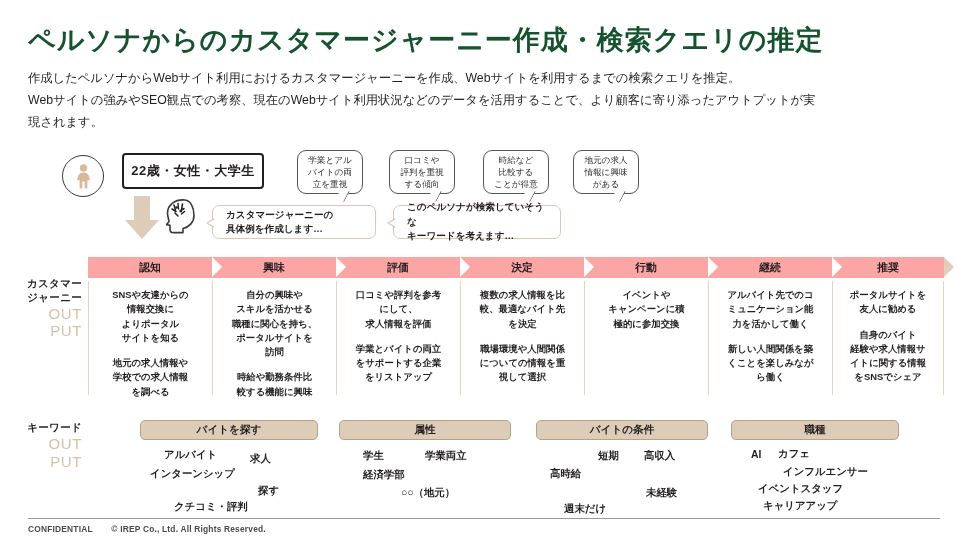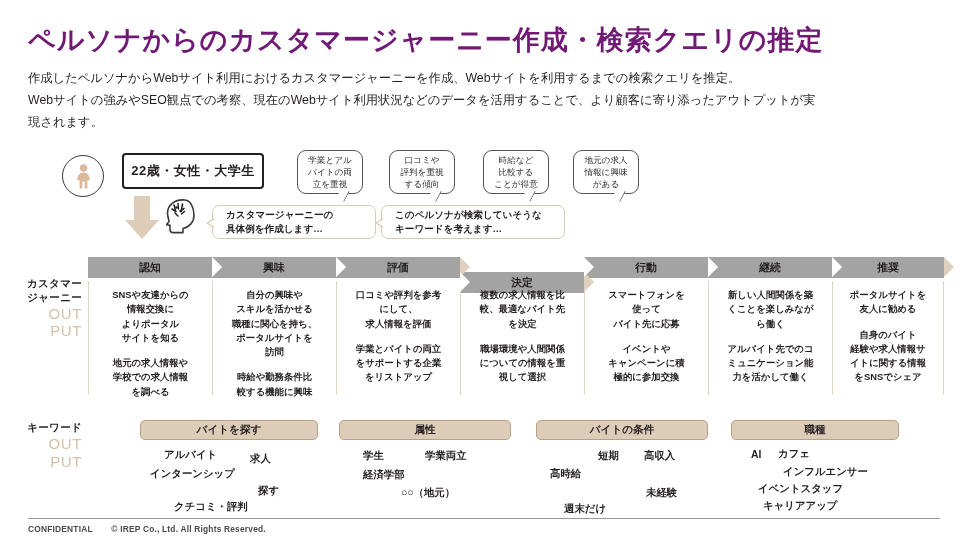--- a/index.html
+++ b/index.html
@@ -9,21 +9,21 @@
     font-family: "Liberation Sans", "DejaVu Sans", sans-serif;
     color: #231f20;
     overflow: hidden;
   }
   #slide { position: relative; width: 968px; height: 544px; }
 
   
   .title {
     position: absolute; left: 28px; top: 22px;
     font-size: 27px; font-weight: 700; letter-spacing: 1px;
-    color: #701a75; white-space: nowrap;
+    color: #14532d; white-space: nowrap;
   }
   .lede {
     position: absolute; left: 28px; top: 68px; width: 915px;
     font-size: 12.3px; line-height: 1.78; color: #231f20;
   }
 
   
   .persona-avatar {
     position: absolute; left: 62px; top: 155px;
     width: 42px; height: 42px; border-radius: 50%;
@@ -85,21 +85,21 @@
   }
   .rowlabel .out {
     font-size: 15px; font-weight: 400; line-height: 1.18; color: #d6c1a8;
     letter-spacing: .6px;
   }
 
   
   #journey { position: absolute; left: 88px; top: 257px; width: 866px; height: 140px; }
   .stage-head {
     position: absolute; top: 0; height: 21px;
-    background: #a3a3a3;
+    background: #fca5a5;
     display: flex; align-items: center; justify-content: center;
     font-size: 10.8px; font-weight: 700; color: #231f20;
   }
   .stage-head .chev {
     position: absolute; right: -10px; top: 0;
     width: 0; height: 0; z-index: 3;
     border-top: 10.5px solid transparent;
     border-bottom: 10.5px solid transparent;
     border-left: 10px solid #ded0bd;
   }
@@ -202,21 +202,21 @@
   <div class="trait" style="left:573px;width:66px;">
     <span>地元の求人</span>
     <span>情報に興味</span>
     <span>がある</span>
   </div>
 
   <div class="callout" style="left:212px;top:205px;width:164px;">
     <span>カスタマージャーニーの</span>
     <span>具体例を作成します…</span>
   </div>
-  <div class="callout" style="left:381px;top:205px;width:184px;">
+  <div class="callout" style="left:393px;top:205px;width:168px;">
     <span>このペルソナが検索していそうな</span>
     <span>キーワードを考えます…</span>
   </div>
 
   <div class="rowlabel" style="left:4px;top:277px;">
     <div class="name">カスタマー</div>
     <div class="name">ジャーニー</div>
     <div class="out">OUT</div>
     <div class="out">PUT</div>
   </div>
@@ -230,21 +230,21 @@
     <div class="stage-head" style="left:124px;width:124px;">
       <i class="notch"></i>
         <span>興味</span>
         <i class="chev"></i>
     </div>
     <div class="stage-head" style="left:248px;width:124px;">
       <i class="notch"></i>
         <span>評価</span>
         <i class="chev"></i>
     </div>
-    <div class="stage-head" style="left:372px;width:124px;margin-top:15px;">
+    <div class="stage-head" style="left:372px;width:124px;">
       <i class="notch"></i>
         <span>決定</span>
         <i class="chev"></i>
     </div>
     <div class="stage-head" style="left:496px;width:124px;">
       <i class="notch"></i>
         <span>行動</span>
         <i class="chev"></i>
     </div>
     <div class="stage-head" style="left:620px;width:124px;">
@@ -286,34 +286,31 @@
     </div>
     <div class="stage-col" style="left:372px;width:124px;">
       <p style="white-space:pre-line;">複数の求人情報を比
 較、最適なバイト先
 を決定</p>
       <p style="white-space:pre-line;">職場環境や人間関係
 についての情報を重
 視して選択</p>
     </div>
     <div class="stage-col" style="left:496px;width:124px;">
-      <p style="white-space:pre-line;">スマートフォンを
-使って
-バイト先に応募</p>
       <p style="white-space:pre-line;">イベントや
 キャンペーンに積
 極的に参加交換</p>
     </div>
     <div class="stage-col" style="left:620px;width:124px;">
+      <p style="white-space:pre-line;">アルバイト先でのコ
+ミュニケーション能
+力を活かして働く</p>
       <p style="white-space:pre-line;">新しい人間関係を築
 くことを楽しみなが
 ら働く</p>
-      <p style="white-space:pre-line;">アルバイト先でのコ
-ミュニケーション能
-力を活かして働く</p>
     </div>
     <div class="stage-col last" style="left:744px;width:112px;">
       <p style="white-space:pre-line;">ポータルサイトを
 友人に勧める</p>
       <p style="white-space:pre-line;">自身のバイト
 経験や求人情報サ
 イトに関する情報
 をSNSでシェア</p>
     </div>
   </div>

